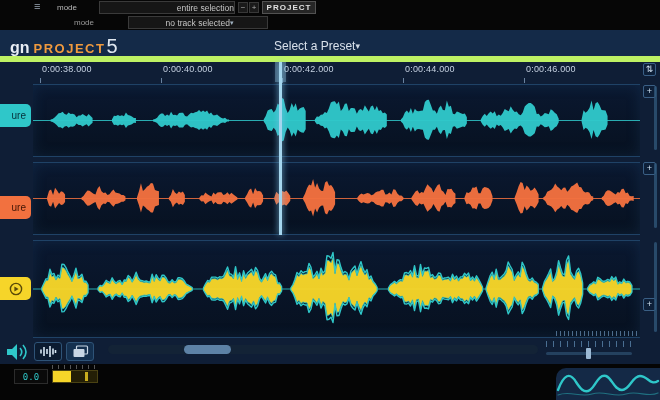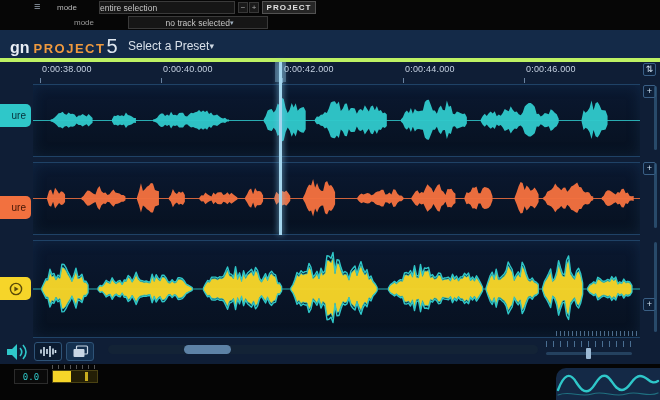--- a/index.html
+++ b/index.html
@@ -3,32 +3,32 @@
 <meta charset="utf-8">
 <style>
   html,body{margin:0;padding:0;background:#000;font-family:"Liberation Sans",sans-serif;}
   #app{position:relative;width:660px;height:400px;background:#0f1e36;overflow:hidden;}
   
   .topbar{position:absolute;left:0;top:0;width:660px;height:30px;background:#060606;}
   .menu{position:absolute;left:34px;top:0px;color:#9aa7b5;font-size:11px;cursor:pointer;}
   .flabel{position:absolute;left:57px;top:3px;color:#b8b8b8;font-size:8px;}
   .mlabel{position:absolute;left:56px;top:18px;color:#9a9a9a;font-size:8px;padding-left:18px;}
   .dd{position:absolute;background:#161616;border:1px solid #3a3a3a;color:#c6c6c6;font-size:8.5px;display:flex;align-items:center;box-sizing:border-box;cursor:pointer;}
-  .dd.sel{left:99px;top:1px;width:136px;height:13px;justify-content:flex-start;}
+  .dd.sel{left:99px;top:1px;width:136px;height:13px;justify-content:flex-end;}
   .dd.trk{left:128px;top:16px;width:140px;height:13px;padding:0 5px 0 8px;justify-content:center;}
   .chev{font-size:7px;color:#9fb0c0;}
   .tinybtn{position:absolute;top:2px;width:10px;height:11px;background:#1a1a1a;border:1px solid #383838;color:#aaa;font-size:8px;line-height:10px;text-align:center;box-sizing:border-box;cursor:pointer;}
   .comparebtn{position:absolute;left:262px;top:1px;width:54px;height:13px;background:#262626;border:1px solid #525252;color:#e2e2e2;font-size:8px;font-weight:bold;letter-spacing:1px;text-align:center;line-height:12px;box-sizing:border-box;cursor:pointer;}
   
-  .header{position:absolute;left:0;top:30px;width:660px;height:32px;background:#142a48;border-bottom:4px solid #bef264;box-sizing:border-box;}
+  .header{position:absolute;left:0;top:30px;width:660px;height:32px;background:#142a48;border-bottom:6px solid #bef264;box-sizing:border-box;}
   .logo{position:absolute;left:10px;top:5px;white-space:nowrap;}
   .lg1{color:#e8edf4;font-size:16px;font-weight:bold;}
   .lg2{color:#f09a3e;font-size:13px;font-weight:bold;letter-spacing:1.5px;margin-left:4px;}
   .lg3{color:#dfe7f0;font-size:20px;font-weight:300;margin-left:1px;}
-  .preset{position:absolute;left:128px;top:0;width:386px;height:32px;display:flex;align-items:center;justify-content:flex-start;padding-right:8px;box-sizing:border-box;cursor:pointer;}
+  .preset{position:absolute;left:128px;top:0;width:386px;height:32px;display:flex;align-items:center;justify-content:center;padding-right:8px;box-sizing:border-box;cursor:pointer;}
   .preset span:first-child{color:#d8e0ea;font-size:12px;}
   .chev2{font-size:9px;color:#cfd8e2;}
   
   .ruler{position:absolute;left:0;top:62px;width:660px;height:20px;cursor:pointer;}
   .tick{position:absolute;top:0;height:21px;}
   .tlabel{position:absolute;left:2px;top:2px;color:#c6d2e2;font-size:9px;letter-spacing:.2px;white-space:nowrap;}
   .tmark{position:absolute;left:0;bottom:0;width:1px;height:5px;background:#6a83a0;}
   
   .panel{position:absolute;left:33px;width:607px;background:linear-gradient(#0a1830,#071120);border-top:1px solid #1f4266;border-bottom:1px solid #1f4266;box-shadow:inset 0 0 14px rgba(40,90,140,.22);box-sizing:border-box;cursor:crosshair;}
   .p1{top:84px;height:73px;}

